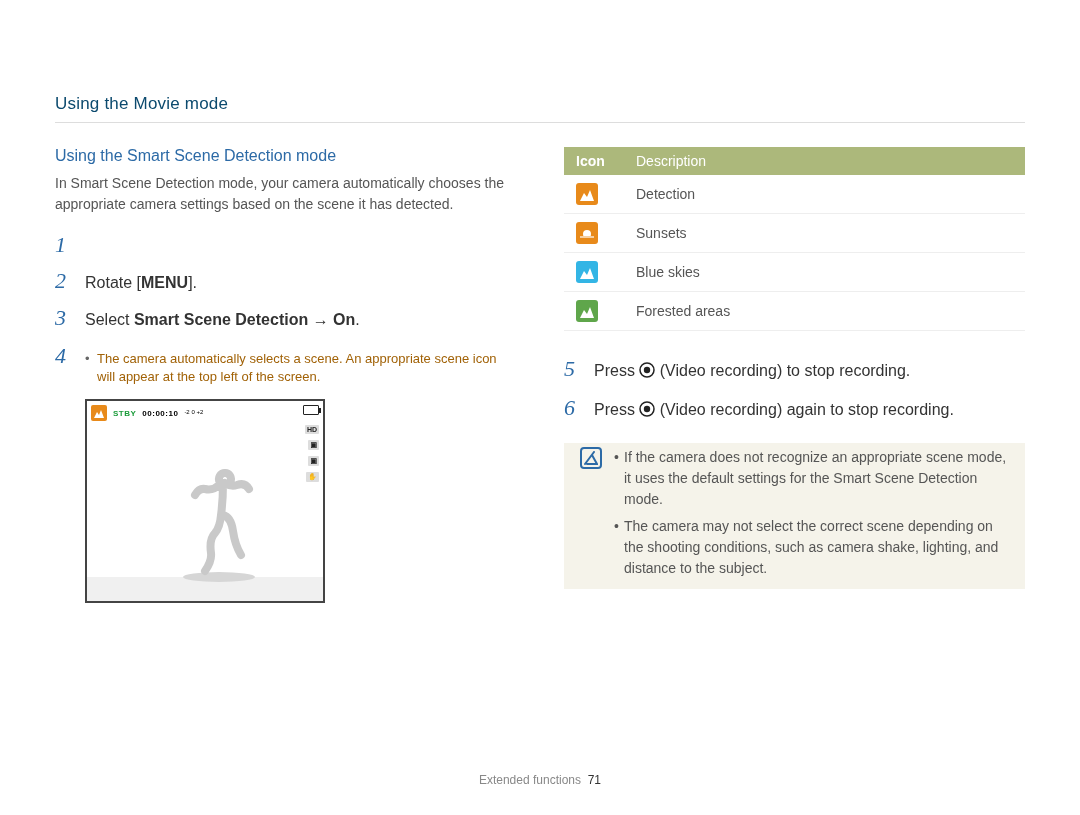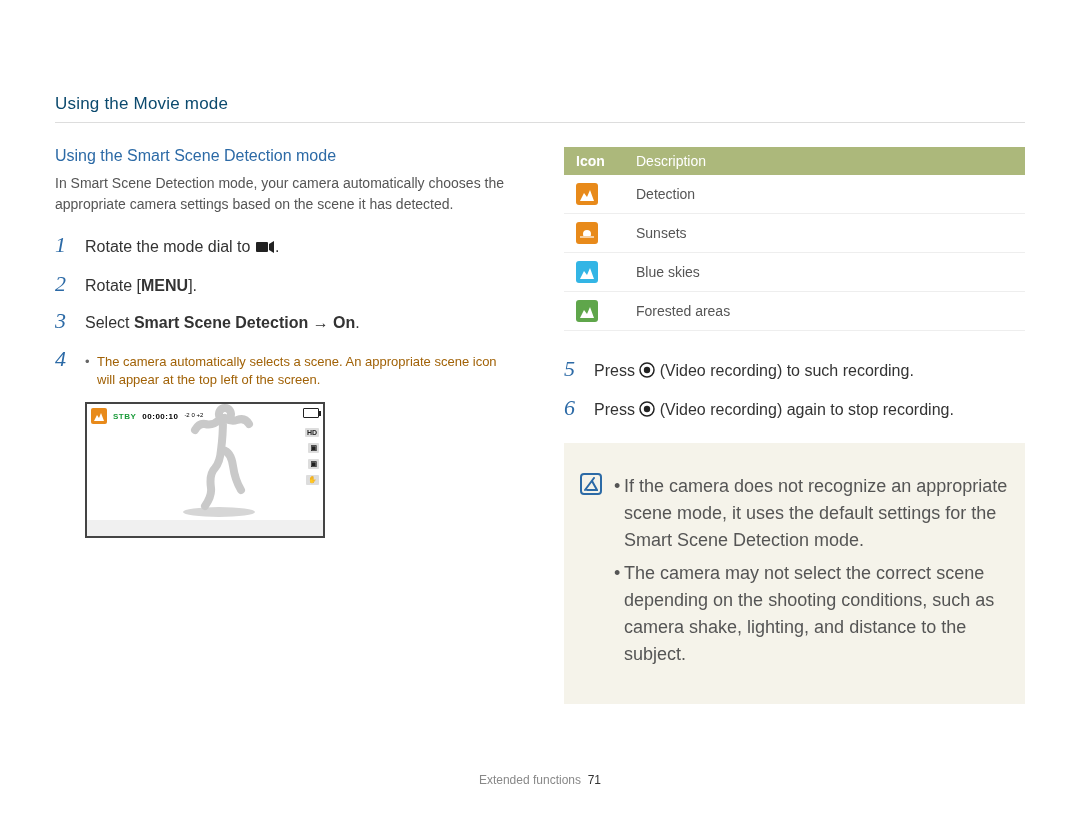--- a/index.html
+++ b/index.html
@@ -102,21 +102,21 @@
   .sub-bullet li::before {
     content: "•";
     position: absolute;
     left: 0;
     top: 0;
     color: #666;
   }
   
   .camera-preview {
     width: 240px;
-    height: 136px;
+    height: 204px;
     border: 2px solid #444;
     margin: 10px 0 0 30px;
     position: relative;
     background: linear-gradient(#fff 0 88%, #f0f0f0 88% 100%);
     overflow: hidden;
     padding-left: 16px;
   }
   .cp-topbar {
     position: absolute;
     top: 4px; left: 4px; right: 4px;
@@ -184,23 +184,23 @@
     display: inline-flex; align-items: center; justify-content: center;
   }
   .scene-icon-cell.orange { background: var(--orange); }
   .scene-icon-cell.teal   { background: var(--teal); }
   .scene-icon-cell.green  { background: var(--green); }
   
   .note-box {
     background: var(--note-bg);
     display: flex;
     gap: 12px;
-    padding: 30px 16px;
+    padding: 4px 16px;
     margin-top: 20px;
-    font-size: 18px;
+    font-size: 14px;
     color: #555;
     line-height: 1.5;
   }
   .note-icon {
     flex: 0 0 22px;
     width: 22px; height: 22px;
     border: 2px solid var(--accent-blue);
     border-radius: 4px;
     display: flex; align-items:center; justify-content:center;
     color: var(--accent-blue);
@@ -229,29 +229,20 @@
 
   <div class="columns">
 
     <div class="col">
       <h1 class="section-title">Using the Smart Scene Detection mode</h1>
       <p class="intro">In Smart Scene Detection mode, your camera automatically chooses the appropriate camera settings based on the scene it has detected.</p>
 
       <ol class="steps">
         <li>
           <span class="step-num">1</span>
-          <span class="step-text">
-            <span>Rotate the mode dial to </span>
-            <span class="inline-icon">
-              <svg width="20" height="14" viewBox="0 0 20 14">
-                  <rect x="1" y="2" width="12" height="10" rx="1" fill="#222"></rect>
-                  <polygon points="14,4 19,1 19,13 14,10" fill="#222"></polygon>
-                </svg>
-            </span><span>.</span>
-          </span>
         </li>
         <li>
           <span class="step-num">2</span>
           <span class="step-text">
             <span>Rotate [</span><span class="strong">MENU</span><span>].</span>
           </span>
         </li>
         <li>
           <span class="step-num">3</span>
           <span class="step-text">
@@ -342,21 +333,21 @@
       <ol class="steps" style="margin-top:26px">
         <li>
           <span class="step-num">5</span>
           <span class="step-text">
             <span>Press </span>
             <span class="inline-icon">
               <svg width="16" height="16" viewBox="0 0 16 16">
                   <circle cx="8" cy="8" r="7" fill="none" stroke="#222" stroke-width="1.5"></circle>
                   <circle cx="8" cy="8" r="3.2" fill="#222"></circle>
                 </svg>
-            </span><span> (Video recording) to such recording.</span>
+            </span><span> (Video recording) to stop recording.</span>
           </span>
         </li>
         <li>
           <span class="step-num">6</span>
           <span class="step-text">
             <span>Press </span>
             <span class="inline-icon">
               <svg width="16" height="16" viewBox="0 0 16 16">
                   <circle cx="8" cy="8" r="7" fill="none" stroke="#222" stroke-width="1.5"></circle>
                   <circle cx="8" cy="8" r="3.2" fill="#222"></circle>

